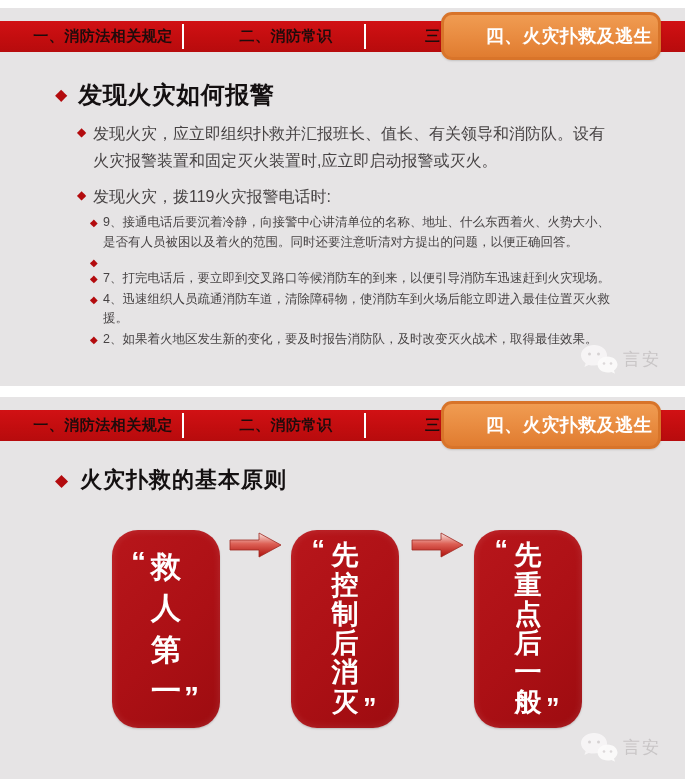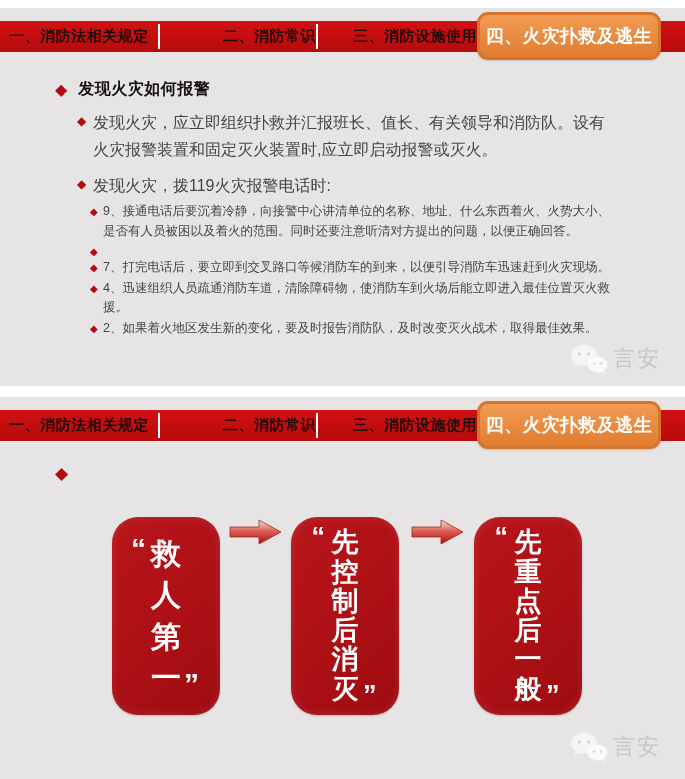--- a/index.html
+++ b/index.html
@@ -6,37 +6,37 @@
   #canvas{position:relative;width:685px;height:779px;background:#ffffff;overflow:hidden;
           font-family:"Liberation Sans",sans-serif;}
   .slide{position:absolute;left:0;width:685px;background:#e6e4e5;}
   #slide1{top:8px;height:378px;}
   #slide2{top:397px;height:382px;}
 
   
   .tabbar{position:relative;margin-top:13px;height:31px;
           background:linear-gradient(180deg,#d11114 0%,#c30d0f 55%,#b70b0d 100%);
           display:flex;align-items:center;}
-  .tab{font-weight:bold;font-size:15px;color:#1e0c0c;text-align:center;letter-spacing:.5px;}
+  .tab{font-weight:bold;font-size:15px;color:#1e0c0c;text-align:center;letter-spacing:.5px;margin-left:24px;}
   .tab1{width:158px;}
-  .tab2{width:156px;text-align:right;}
+  .tab2{width:156px;}
   .tab3{width:146px;padding-left:24px;}
   .sep{width:2px;height:25px;background:#ffffff;align-self:center;}
   .tab-active{position:absolute;right:24px;top:-9px;width:178px;height:42px;
           background:linear-gradient(180deg,#f09c52 0%,#e98c41 50%,#e07c30 100%);
           border:3px solid #d8742a;border-radius:11px;
           display:flex;align-items:center;justify-content:center;
           color:#ffffff;font-weight:bold;font-size:18px;letter-spacing:.5px;
-          box-shadow:0 1px 2px rgba(0,0,0,.15);}
+          box-shadow:0 1px 2px rgba(0,0,0,.15);padding-left:36px;}
 
   
   .content1{padding:0 50px 0 55px;}
   .heading-row{display:flex;align-items:center;gap:11px;}
   #slide1 .heading-row{margin-top:27px;}
-  .h1-text{font-size:16px;font-weight:bold;color:#141011;letter-spacing:.5px;}
+  .h1-text{font-size:24px;font-weight:bold;color:#141011;letter-spacing:.5px;}
   .dm{color:#b30b0e;line-height:1;}
   .dm-big{font-size:16px;}
   .bullet{display:flex;align-items:flex-start;}
   .l2{margin-left:22px;margin-top:9px;}
   .l2 .dm{font-size:12px;margin-top:6px;width:16px;flex:0 0 16px;}
   .l2 .btext{font-size:16px;line-height:27px;color:#474344;max-width:522px;}
   .numbered{margin-left:35px;margin-top:3px;}
   .l3{margin-top:1px;}
   .l3 .dm{font-size:10px;margin-top:5px;width:13px;flex:0 0 13px;}
   .l3 .btext{font-size:12.5px;line-height:19.5px;color:#474344;max-width:507px;}
@@ -57,21 +57,21 @@
   .lq{position:absolute;left:-20px;top:-5px;}
   .tq{position:absolute;right:-18px;bottom:-6px;}
   .arrow-wrap{align-self:flex-start;margin-top:91px;}
   .aw1{margin:0 8px 0 9px;}
   .aw2{margin:0 9px 0 12px;}
 
   
   .watermark{position:absolute;right:24px;display:flex;align-items:center;gap:5px;z-index:5;}
   #slide1 .watermark{top:336px;}
   #slide2 .watermark{top:335px;}
-  .wm-label{font-size:22px;color:#c8c5c6;letter-spacing:2px;}
+  .wm-label{font-size:17px;color:#c8c5c6;letter-spacing:2px;}
 </style>
 </head>
 <body>
 
 <div id="canvas">
 
   <div class="slide" id="slide1">
     <div class="tabbar">
       <div class="tab tab1">一、消防法相关规定</div>
       <div class="sep"></div>
@@ -140,20 +140,21 @@
       <div class="sep"></div>
       <div class="tab tab2">二、消防常识</div>
       <div class="sep"></div>
       <div class="tab tab3">三、消防设施使用</div>
       <div class="sep"></div>
       <div class="tab-active">四、火灾扑救及逃生</div>
     </div>
 
     <div class="heading-row">
       <span class="dm dm-big2">◆</span>
+      <span class="h2-text">火灾扑救的基本原则</span>
     </div>
 
     <div class="principles">
       <div class="pbox box4">
         <span class="vline"><span class="lq">“</span>救</span>
         <span class="vline">人</span>
         <span class="vline">第</span>
         <span class="vline">一<span class="tq">”</span></span>
       </div>
 

